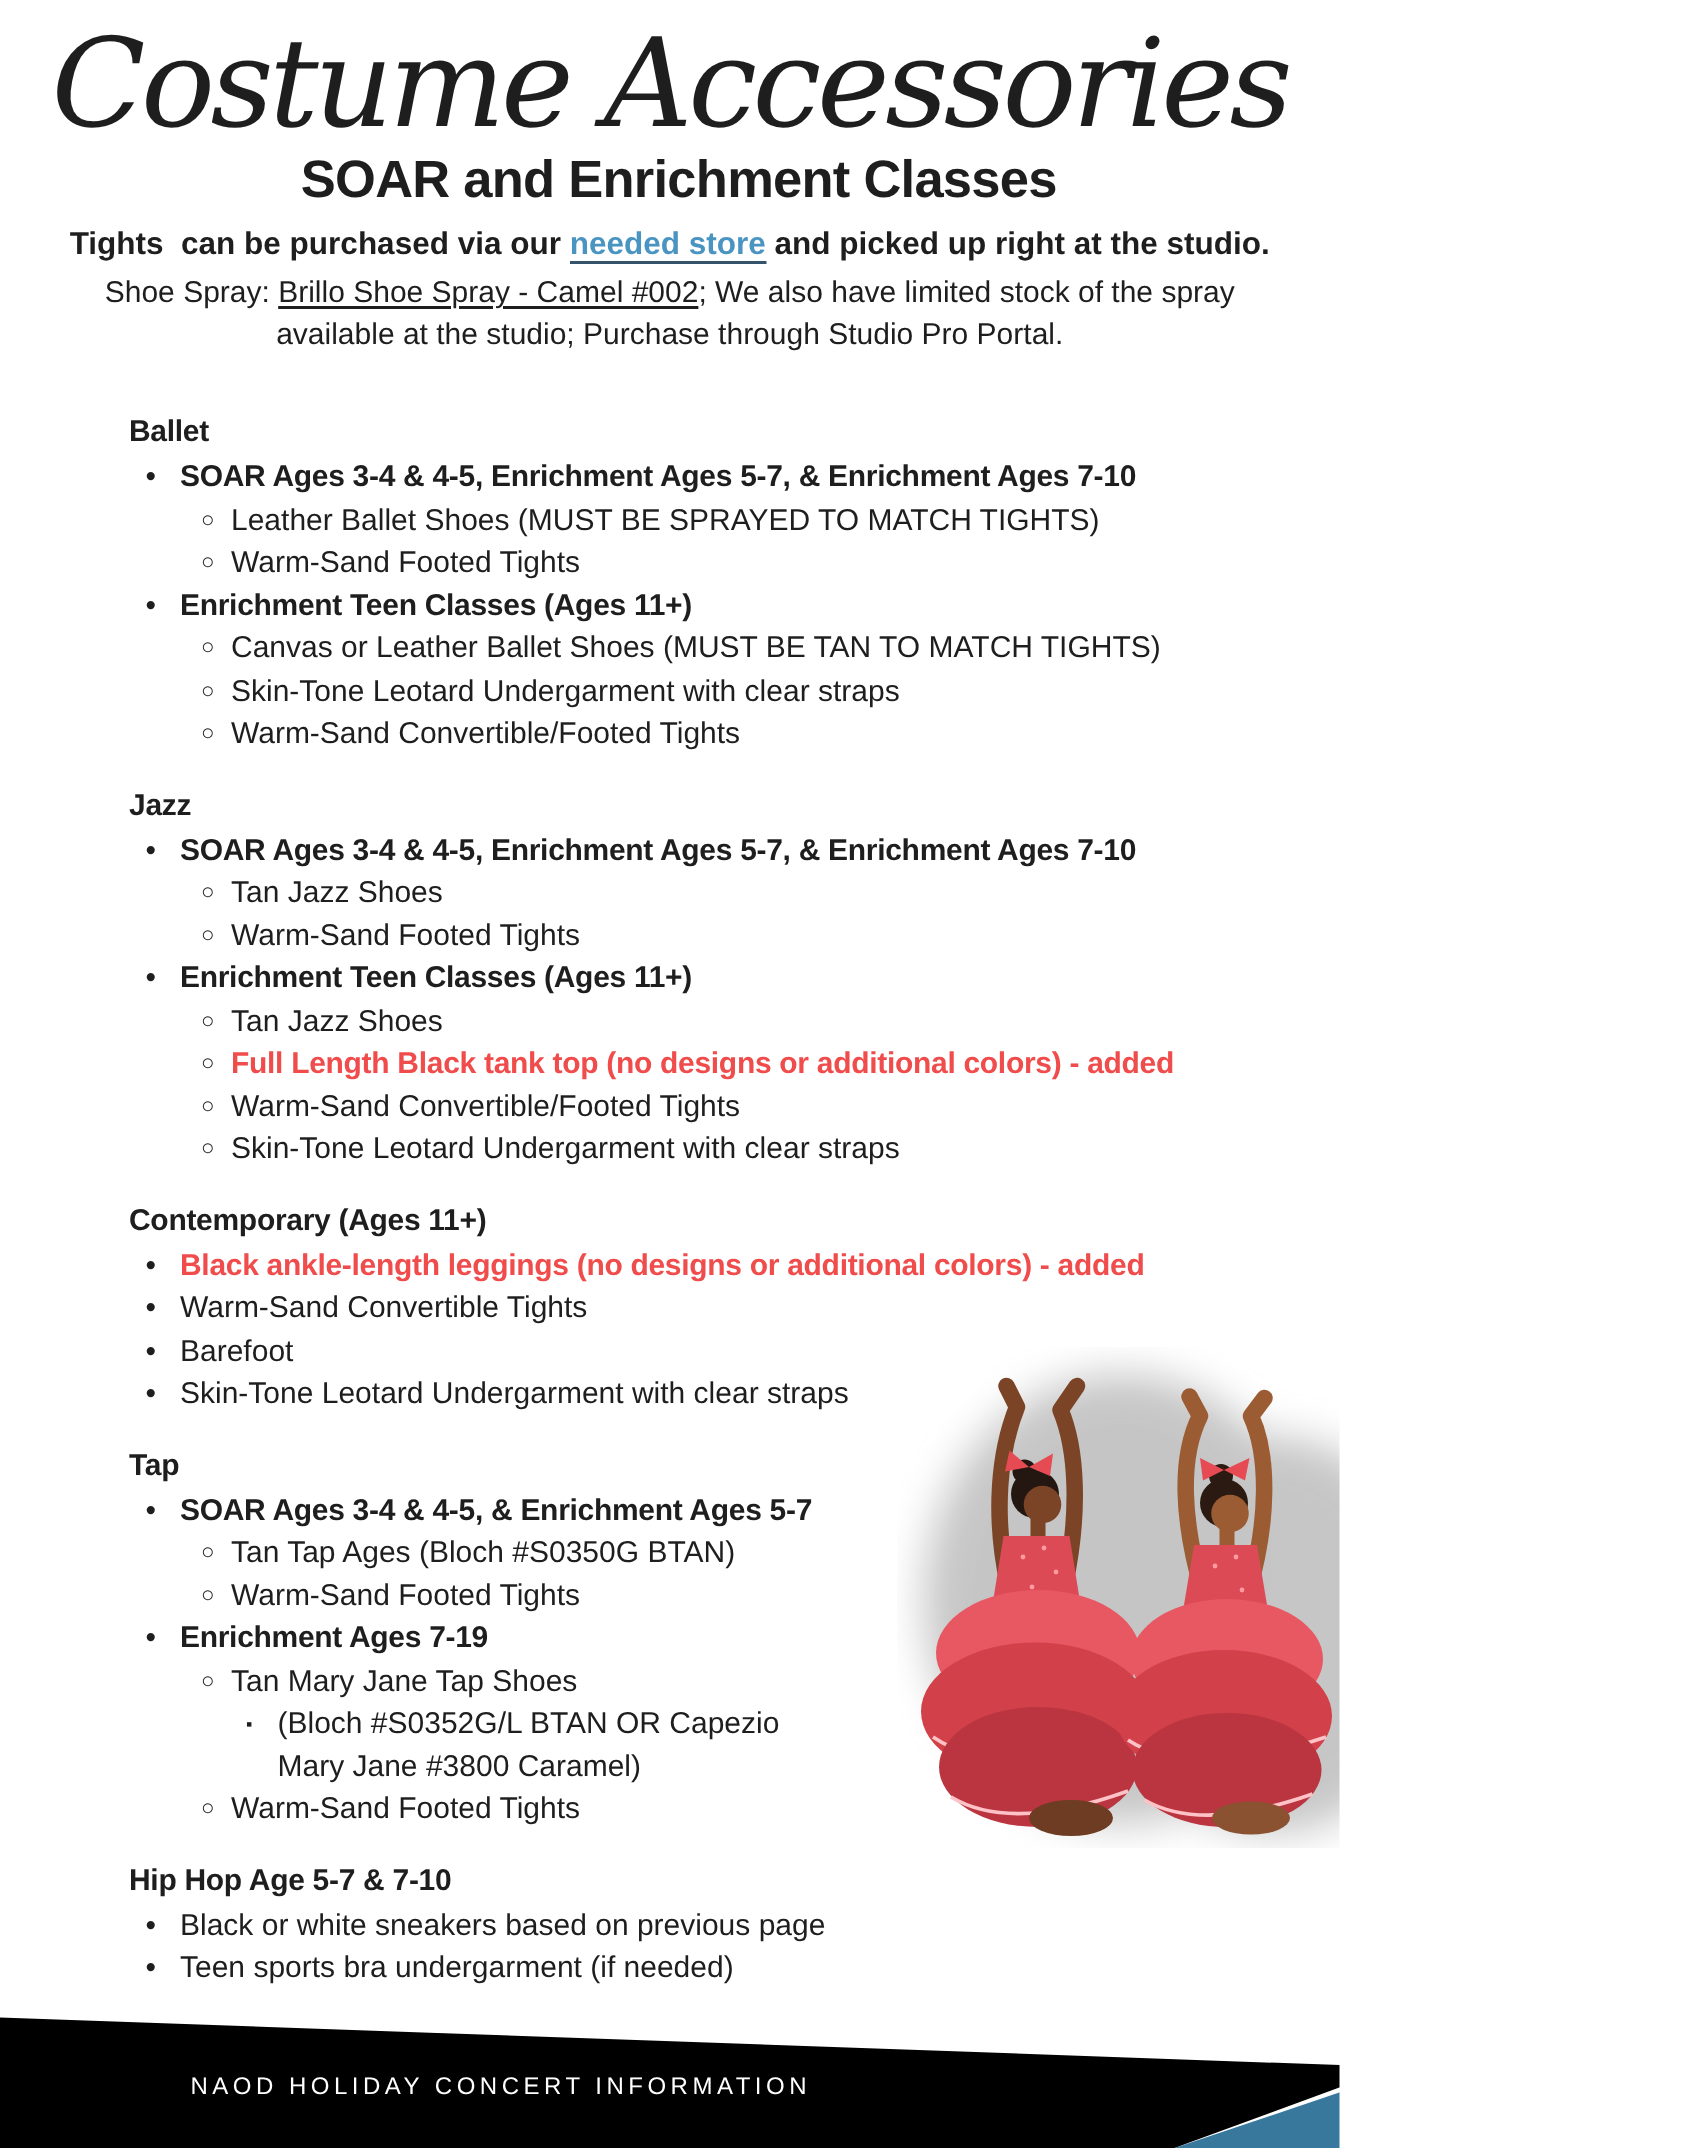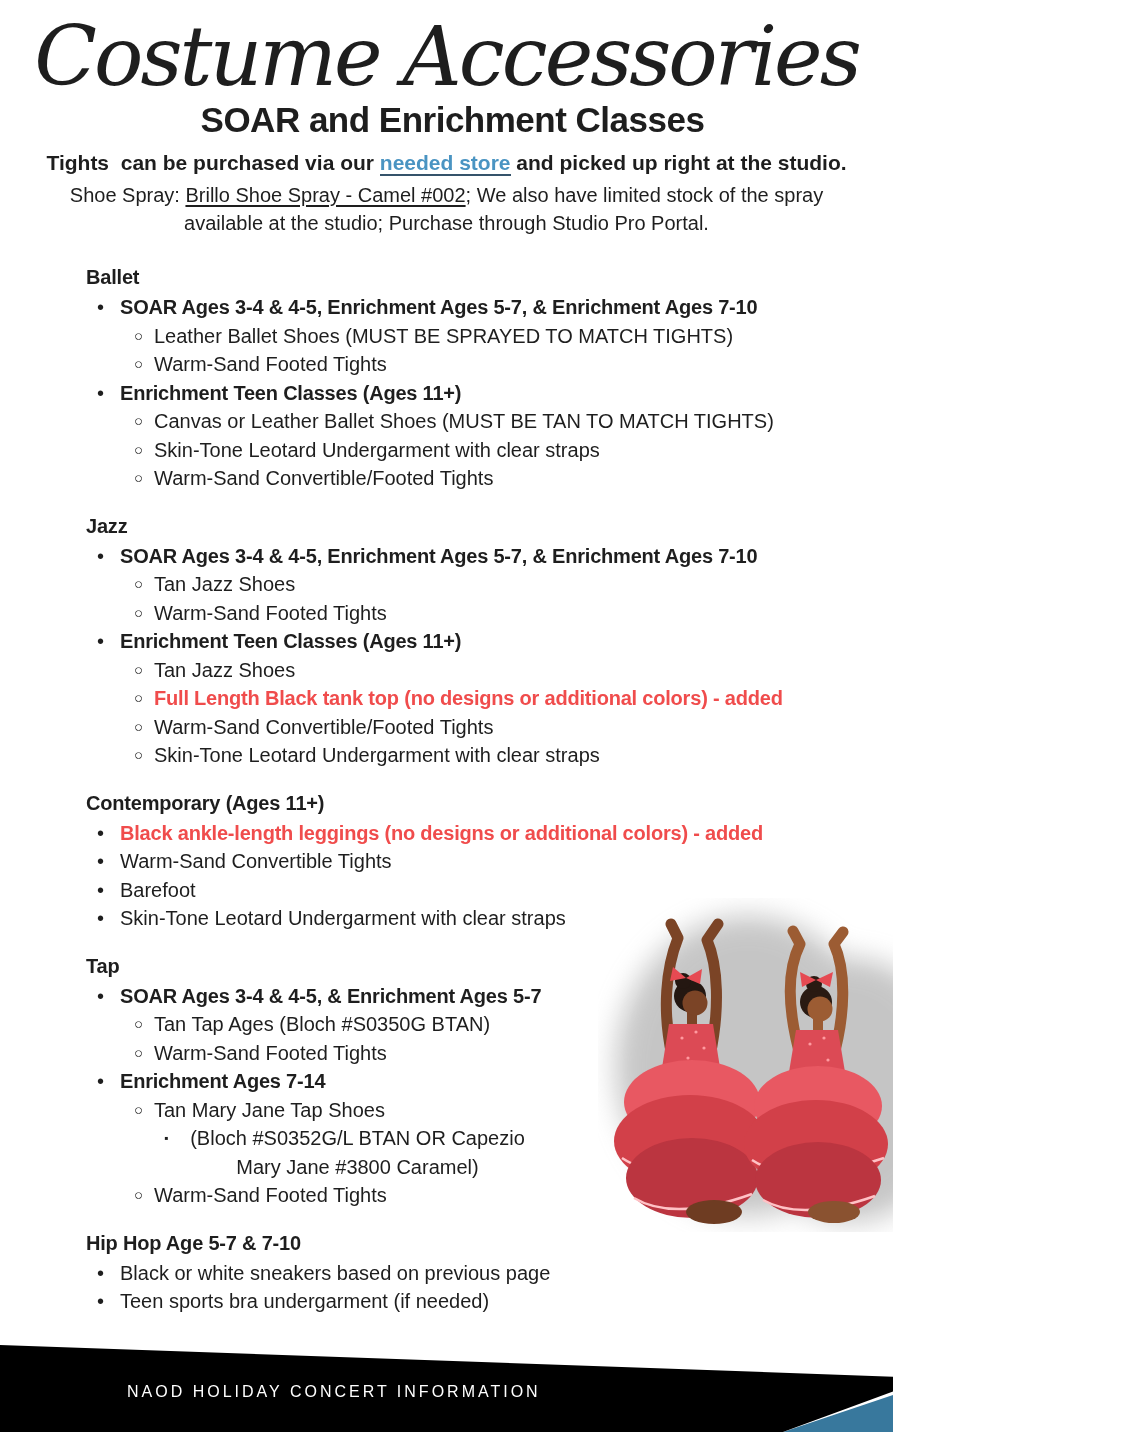--- a/index.html
+++ b/index.html
@@ -11,30 +11,30 @@
   
   .header{position:absolute;top:14px;left:0;width:100%;text-align:center;}
   .script-title{font-family:"DejaVu Serif",serif;font-style:italic;font-weight:500;
                 font-size:82px;line-height:1.05;letter-spacing:-3px;}
   .subtitle{font-size:35px;font-weight:bold;letter-spacing:-0.5px;margin-top:0px;margin-left:12px;}
   .intro1{font-size:21px;font-weight:bold;margin-top:11px;white-space:pre-wrap;}
   .intro2{font-size:20px;margin-top:6px;line-height:1.4;}
   .store-link{color:var(--link);text-decoration:none;border-bottom:2px solid #35536b;cursor:pointer;}
   .u{ text-decoration:underline; text-underline-offset:3px;}
   
-  .content{position:absolute;left:86px;top:265px;width:960px;}
+  .content{position:absolute;left:86px;top:276px;width:960px;}
   .section{margin-top:21px;}
   .section:first-child{margin-top:0;}
   .sec-heading{font-size:20px;font-weight:bold;line-height:25px;margin-bottom:3px;letter-spacing:-0.2px;}
   .row{display:flex;align-items:flex-start;font-size:20px;line-height:28.5px;}
   .row .marker{flex:0 0 auto;text-align:left;color:var(--text);}
   .lvl1{padding-left:11px;}  .lvl1 .marker{width:23px;font-size:20px;}
   .lvl2{padding-left:48px;}  .lvl2 .marker{width:20px;font-size:15px;}
   .lvl3{padding-left:78px;}  .lvl3 .marker{width:21px;font-size:12px;}
-  .lvl3 .txt{max-width:345px;text-align:center;}
+  .lvl3 .txt{max-width:345px;}
   .bold .txt{font-weight:bold;letter-spacing:-0.2px;}
   .red-bold .txt{font-weight:bold;color:var(--red);letter-spacing:-0.2px;}
   
   .dancers{position:absolute;left:598px;top:898px;width:510px;height:334px;}
   
   .footer-art{position:absolute;left:0;top:1312px;width:1125px;height:120px;}
   .footer-label{position:absolute;left:127px;top:1383px;font-size:16px;letter-spacing:3px;
                 color:var(--footer-text);font-weight:400;}
 </style>
 </head>
@@ -145,21 +145,21 @@
         <div class="row lvl2">
           <span class="marker">○</span>
           <span class="txt">Tan Tap Ages (Bloch #S0350G BTAN)</span>
         </div>
         <div class="row lvl2">
           <span class="marker">○</span>
           <span class="txt">Warm-Sand Footed Tights</span>
         </div>
         <div class="row lvl1 bold">
           <span class="marker">•</span>
-          <span class="txt">Enrichment Ages 7-14</span>
+          <span class="txt">Enrichment Ages 7-19</span>
         </div>
         <div class="row lvl2">
           <span class="marker">○</span>
           <span class="txt"> Tan Mary Jane Tap Shoes</span>
         </div>
         <div class="row lvl3">
           <span class="marker">▪</span>
           <span class="txt">(Bloch #S0352G/L BTAN OR Capezio Mary Jane #3800 Caramel)</span>
         </div>
         <div class="row lvl2">

